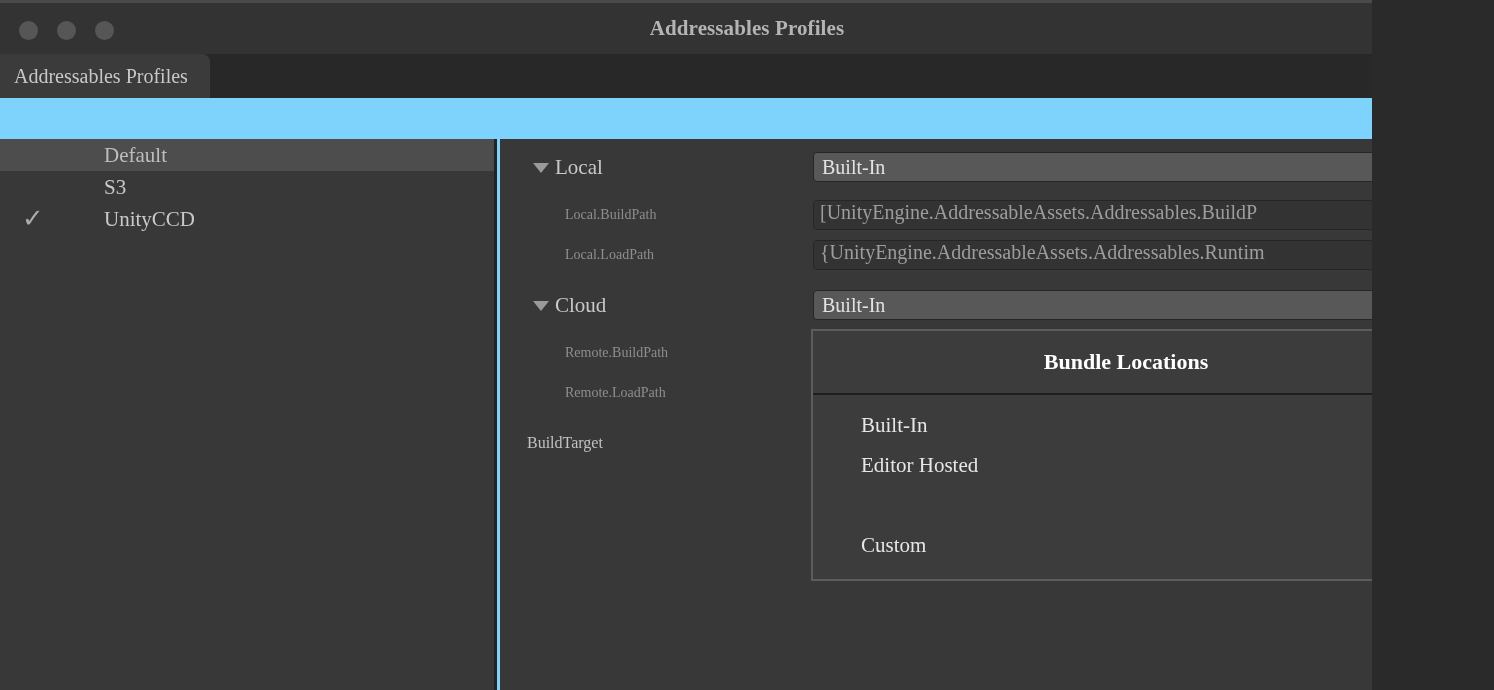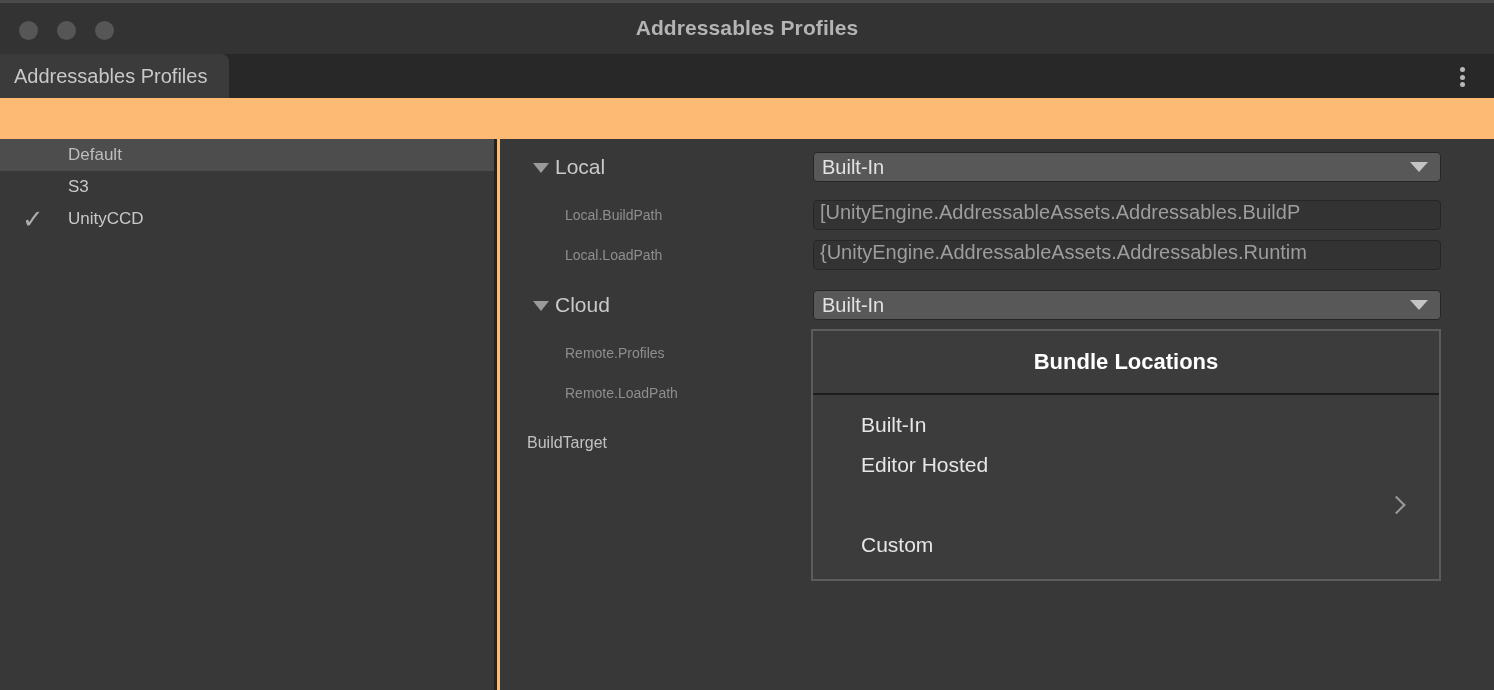--- a/index.html
+++ b/index.html
@@ -2,24 +2,24 @@
 <html><head>
 <meta charset="utf-8">
 <style>
   html, body {
     margin: 0;
     padding: 0;
     background: #2a2a2a;
   }
   #app {
     position: relative;
-    width: 1494px;
+    width: 1372px;
     height: 690px;
-    background: #fdba74;
-    font-family: Liberation Sans, sans-serif;
+    background: #7dd3fc;
+    font-family: Liberation Serif, serif;
     overflow: hidden;
     -webkit-font-smoothing: antialiased;
   }
 
   
   .titlebar {
     position: absolute;
     left: 0; top: 0;
     width: 1494px;
     height: 54px;
@@ -153,23 +153,23 @@
     position: absolute;
     left: 16px; top: 2px;
     width: 34px;
     height: 28px;
     color: #adadad;
     font-size: 26px;
     line-height: 28px;
     text-align: center;
   }
   .profile-name {
-    margin-left: 68px;
+    margin-left: 104px;
     color: #c9c9c9;
-    font-size: 17px;
+    font-size: 21px;
   }
   .profile-row.selected .profile-name {
     color: #bdbdbd;
   }
 
   
   .panel {
     position: absolute;
     left: 500px; top: 0;
     width: 994px;
@@ -380,21 +380,21 @@
       <div class="field-row" style="top:146px;">
         <span class="foldout"></span>
         <span class="lbl-group">Cloud</span>
         <div class="dropdown-field">
           <span class="dropdown-value">Built-In</span>
           <span class="dropdown-caret"></span>
         </div>
       </div>
 
       <div class="field-row" style="top:194px;">
-        <span class="lbl-child">Remote.Profiles</span>
+        <span class="lbl-child">Remote.BuildPath</span>
       </div>
 
       <div class="field-row" style="top:234px;">
         <span class="lbl-child">Remote.LoadPath</span>
       </div>
 
       <div class="field-row" style="top:284px;">
         <span class="lbl-plain">BuildTarget</span>
       </div>
 

